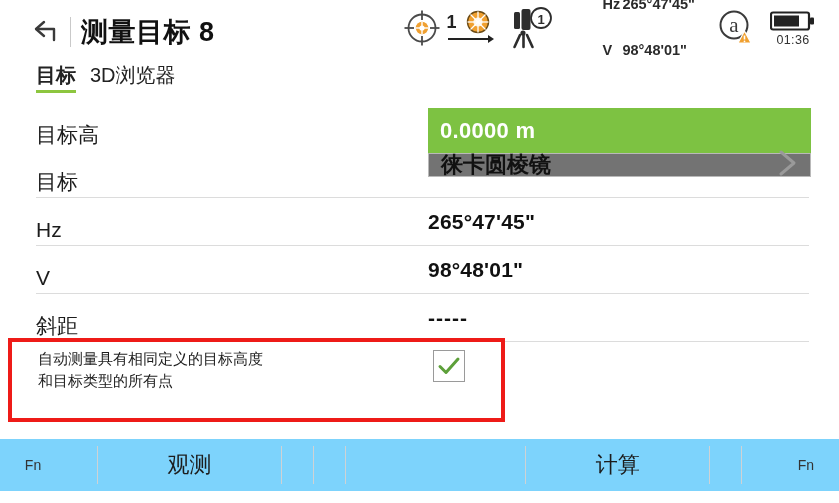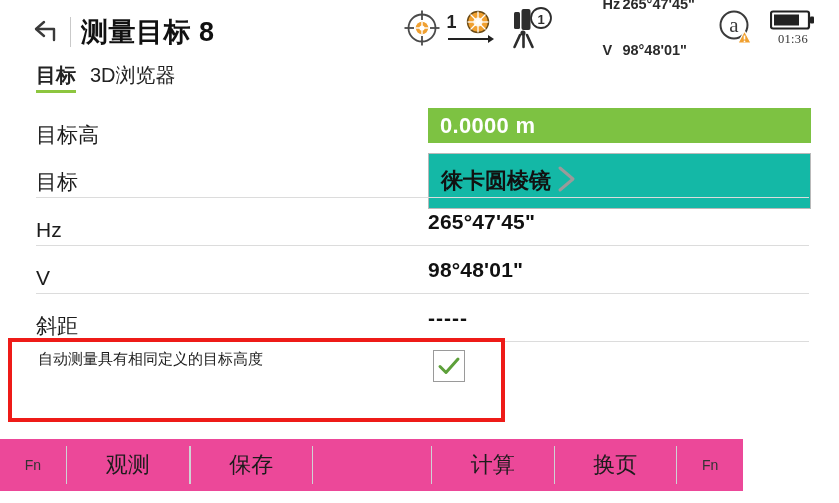--- a/index.html
+++ b/index.html
@@ -42,21 +42,21 @@
   }
   .instr-icon{width:52px;height:44px;margin-left:2px;}
   .angles{
     margin-left:6px;line-height:1.18;font-size:14.5px;font-weight:bold;color:#2b2b2b;
     white-space:nowrap;
   }
   .angles .row{display:flex;}
   .angles .lbl{display:inline-block;width:20px;}
   .at-icon{width:46px;height:44px;margin-left:18px;position:relative;}
   .batt{
-    margin-left:6px;margin-right:10px;width:56px;text-align:center;font-family:Liberation Serif, serif;
+    margin-left:6px;margin-right:10px;width:56px;text-align:center;
   }
   .batt .bwrap{display:flex;align-items:center;justify-content:center;}
   .batt .btime{font-size:12.5px;color:#333;margin-top:1px;letter-spacing:.3px;}
 
   
   .tabs{
     position:absolute;left:36px;top:62px;display:flex;align-items:flex-end;gap:14px;
   }
   .tab{
     font-size:20px;color:#222;padding-bottom:4px;position:relative;white-space:nowrap;
@@ -71,30 +71,30 @@
   .row{
     position:relative;display:flex;align-items:center;
     height:46px;padding:0 0 0 36px;
   }
   .row .lab{font-size:21px;color:#1c1c1c;width:395px;flex:none;margin-top:15px;}
   .rule{
     position:absolute;left:36px;right:30px;bottom:0;height:1px;background:#dcdcdc;
   }
 
   .field-green{
-    position:absolute;left:428px;top:4px;width:383px;height:35px;
+    position:absolute;left:428px;top:4px;width:383px;height:45px;
     background:#7dc242;display:flex;align-items:center;
     box-sizing:border-box;padding-left:12px;
   }
   .field-green .t{font-size:22px;font-weight:bold;color:#ffffff;letter-spacing:.3px;}
 
   .field-box{
-    position:absolute;left:428px;top:3px;width:383px;height:56px;
-    background:#14b8a6;border:1px solid #b9b9b9;box-sizing:border-box;
-    display:flex;align-items:center;justify-content:flex-start;padding:0 8px 0 12px;
+    position:absolute;left:428px;top:3px;width:383px;height:24px;
+    background:#737373;border:1px solid #b9b9b9;box-sizing:border-box;
+    display:flex;align-items:center;justify-content:space-between;padding:0 8px 0 12px;
   }
   .field-box .t{font-size:22px;font-weight:bold;color:#111;}
   .chev{flex:none;}
 
   .rowval{position:absolute;left:428px;top:0;height:100%;display:flex;align-items:center;}
   .rowval .t{font-size:21px;font-weight:bold;color:#111;letter-spacing:.2px;}
   .dashes{font-size:21px;font-weight:bold;color:#111;letter-spacing:1px;}
 
   
   .auto-block{
@@ -109,22 +109,22 @@
     margin:6px 0 0 26px;font-size:15px;line-height:1.45;color:#1c1c1c;width:350px;
   }
   .chk{
     position:absolute;left:421px;top:8px;width:32px;height:32px;
     border:1px solid #9a9a9a;background:#fff;
     display:flex;align-items:center;justify-content:center;box-sizing:border-box;
   }
 
   
   .toolbar{
-    position:absolute;left:0;bottom:12px;width:743px;height:52px;
-    background:#ec4899;display:flex;align-items:stretch;justify-content:space-between;
+    position:absolute;left:0;bottom:12px;width:839px;height:52px;
+    background:#7dd3fc;display:flex;align-items:stretch;justify-content:space-between;
   }
   .tb{
     display:flex;align-items:center;justify-content:center;
     font-size:22px;color:#1c1c1c;position:relative;
   }
   .tb.fn{width:66px;font-size:14px;color:#333;font-weight:normal;}
   .tb.k{width:122px;font-family:Liberation Mono, monospace;}
   .tb.gap{width:118px;}
   .divider{width:1px;align-self:center;height:38px;background:#cfd2d4;flex:none;}
 </style>
@@ -274,20 +274,21 @@
         <span class="dashes">-----</span>
       </div>
       <div class="rule"></div>
     </div>
   </div>
 
   <div class="auto-block">
     <div class="auto-inner">
       <div class="auto-text">
         <div>自动测量具有相同定义的目标高度</div>
+        <div>和目标类型的所有点</div>
       </div>
       <div class="chk">
         <svg width="24" height="20" viewBox="0 0 24 20" aria-hidden="true">
           <path d="M3 10.5 L9 16.5 L21 3" fill="none" stroke="#5da03a" stroke-width="3" stroke-linecap="round" stroke-linejoin="round"></path>
         </svg>
       </div>
     </div>
   </div>
 
   <div class="toolbar">
@@ -296,36 +297,30 @@
     </div>
     <div class="divider"></div>
 
     <div class="tb k">
       <span>观测</span>
     </div>
     <div class="divider"></div>
 
     <div class="divider"></div>
 
-    <div class="tb k">
-      <span>保存</span>
-    </div>
     <div class="divider"></div>
 
     <div class="tb gap"></div>
     <div class="divider"></div>
 
     <div class="tb k">
       <span>计算</span>
     </div>
     <div class="divider"></div>
 
-    <div class="tb k">
-      <span>换页</span>
-    </div>
     <div class="divider"></div>
 
     <div class="tb fn">
       <span>Fn</span>
     </div>
   </div>
 
 </div>
 
 </body></html>

